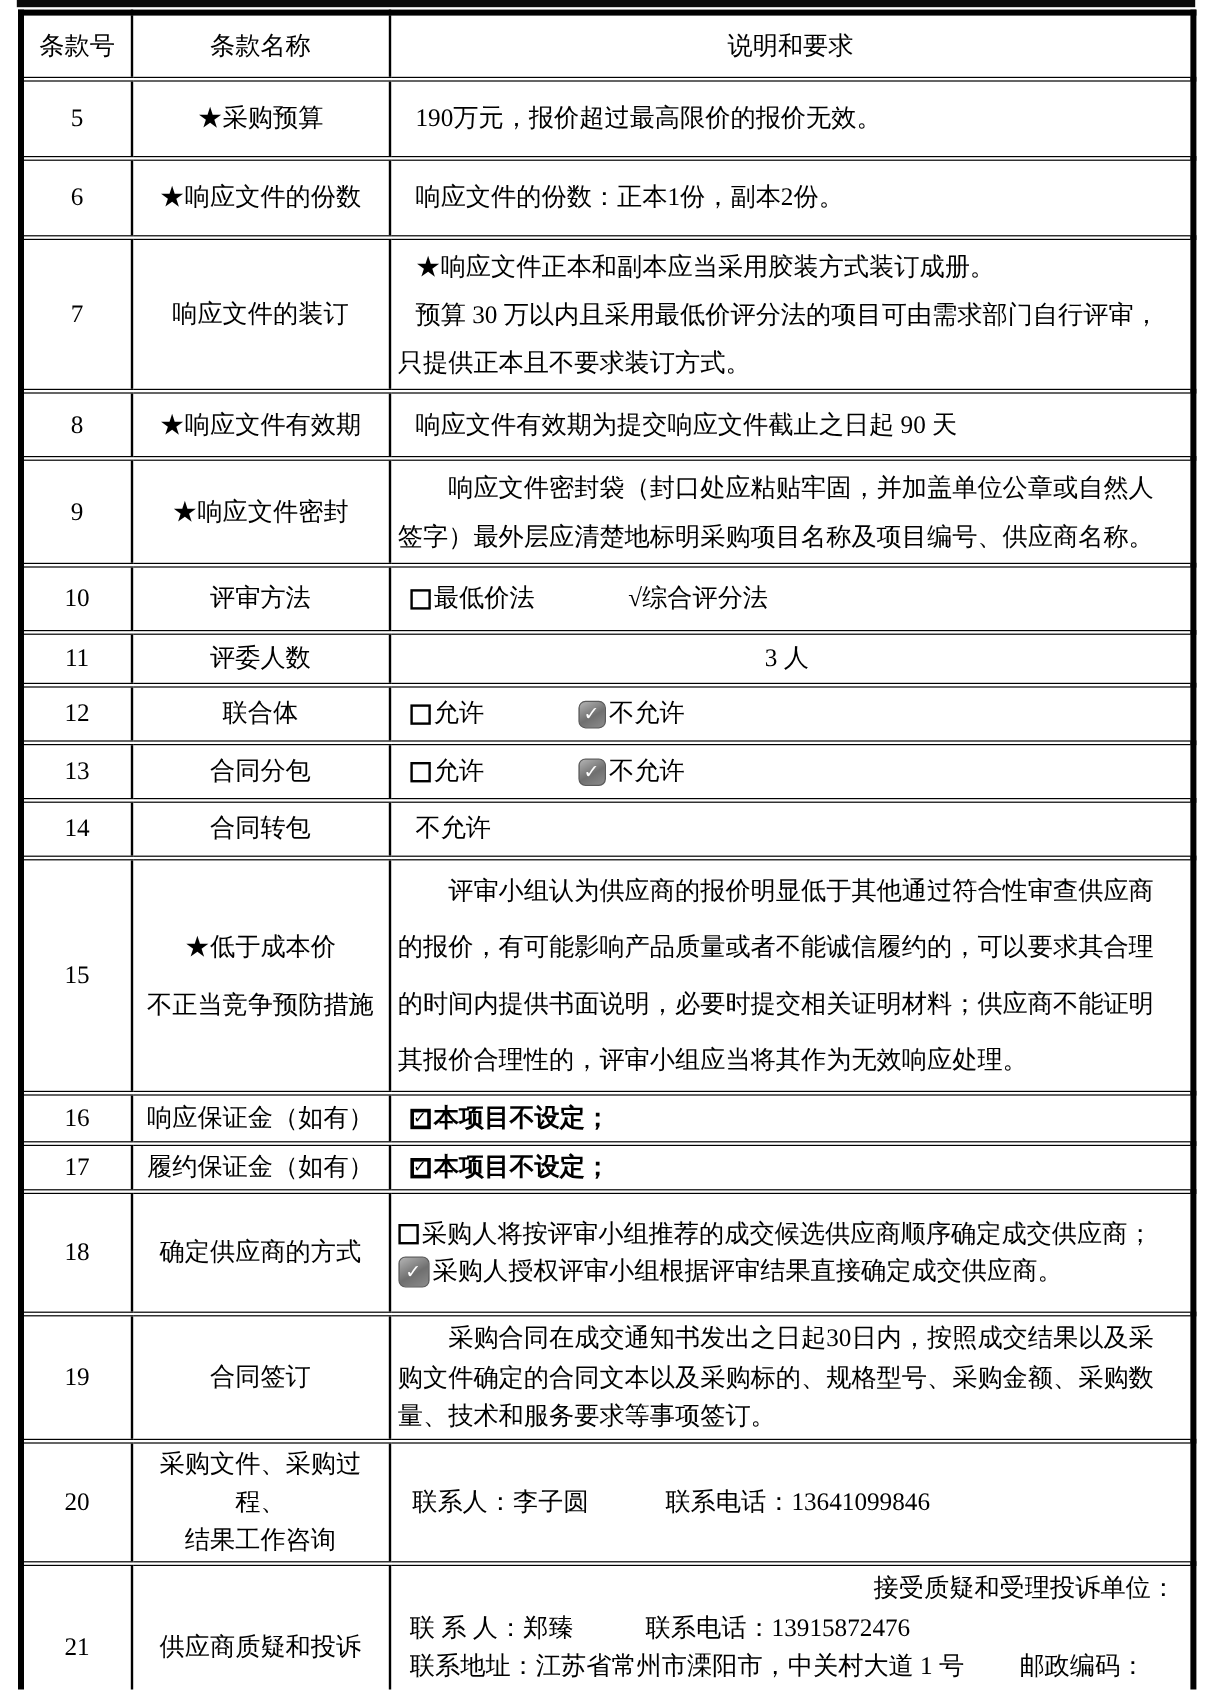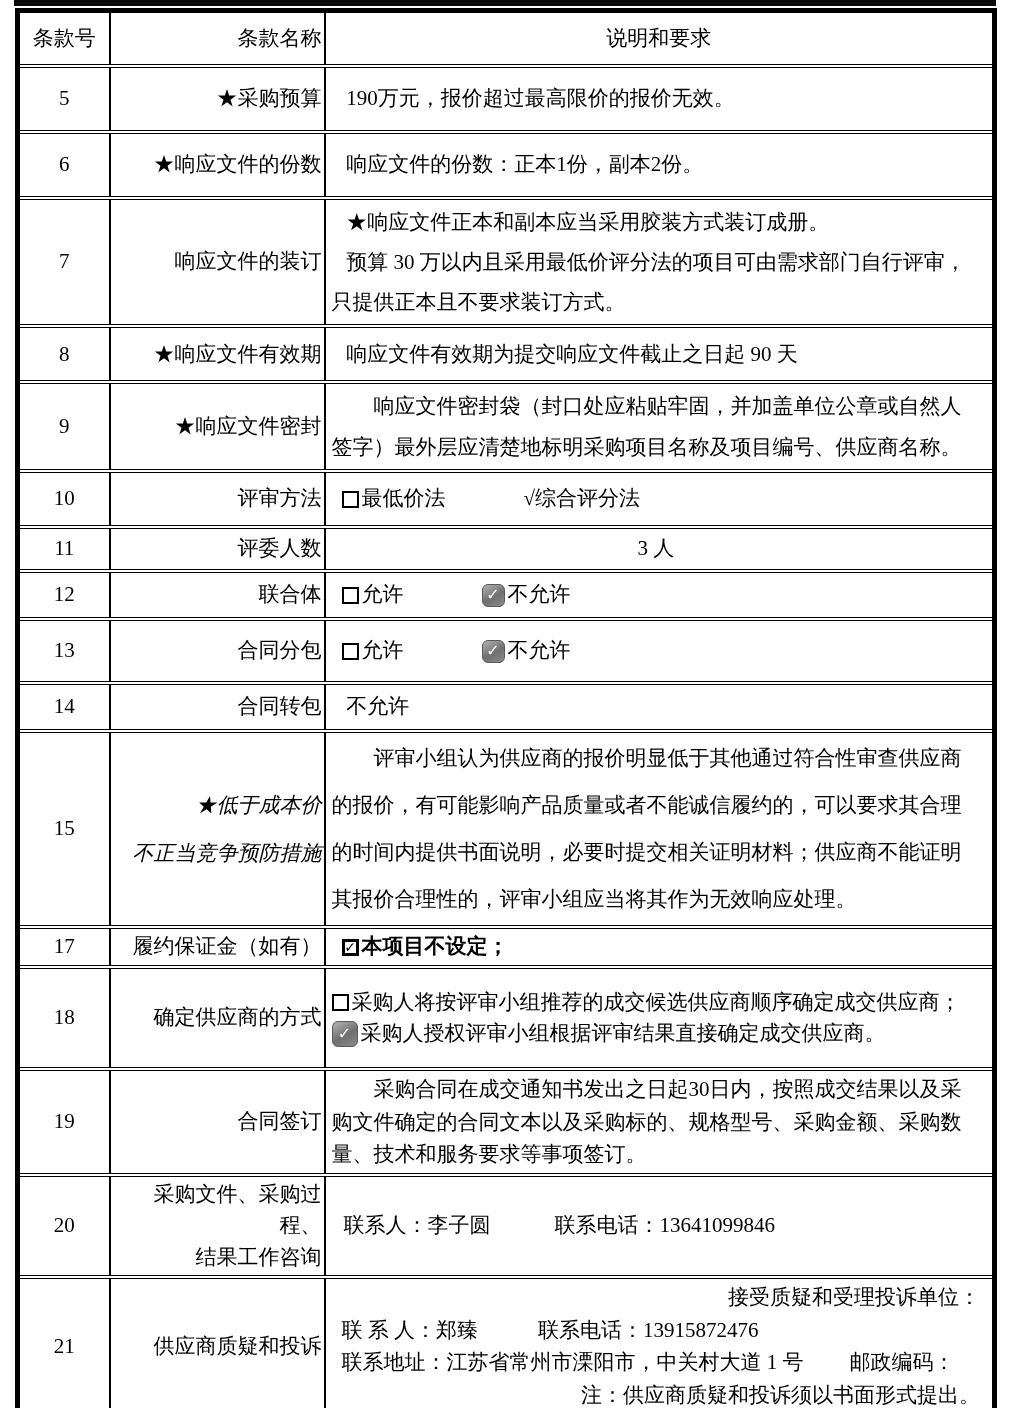--- a/index.html
+++ b/index.html
@@ -31,21 +31,21 @@
     border-left: 2px solid #000;
     border-right: 2px solid #000;
     border-top: 4px double #000;
     border-bottom: 4px double #000;
     vertical-align: middle;
     padding: 2px 4px;
     font-weight: normal;
     overflow: hidden;
   }
   .c1 { text-align: center; }
-  .c2 { text-align: right; padding: 2px 2px; }
+  .c2 { text-align: center; padding: 2px 2px; }
   .c3 { text-align: left; padding: 2px 12px 2px 6px; }
   .center { text-align: center; }
 
   .ind1 { text-indent: 0.7em; }
   .ind2 { text-indent: 2em; }
   .lh-19 { line-height: 1.92; }
   .lh-22 { line-height: 2.24; }
   .lh-15 { line-height: 1.55; }
 
   .bold { font-weight: 700; }
@@ -79,21 +79,21 @@
     align-items: center; justify-content: center;
     vertical-align: -3px; margin-right: 3px; flex: 0 0 auto;
     font-family: "DejaVu Sans", sans-serif;
   }
 
   .vstack { display: flex; flex-direction: column; justify-content: space-between; height: 100%; }
   .optline { display: flex; align-items: center; }
   .pairline { display: flex; align-items: baseline; }
   .pairline .sp-60 { width: 60px; }
   .pairline .sp-40 { width: 46px; }
-  .name-lines div { line-height: 2.3; font-style: italic; }
+  .name-lines div { line-height: 2.3; }
   .r20pair { display: flex; align-items: baseline; padding-left: 12px; }
   .r20pair .sp { width: 64px; }
   .r21 .line { line-height: 1.55; padding-left: 10px; text-align: right; }
 </style>
 </head>
 <body>
 
 <div class="page">
   <div class="top-crop-line"></div>
 
@@ -172,21 +172,21 @@
         <div class="optrow">
           <span class="cb-empty"></span>
           <span>允许</span>
           <span class="gap"></span>
           <span class="cb-gray">✓</span>
           <span>不允许</span>
         </div>
       </td>
     </tr>
 
-    <tr style="height:64px">
+    <tr style="height:48px">
       <td class="c1">13</td>
       <td class="c2">合同分包</td>
       <td class="c3">
         <div class="optrow">
           <span class="cb-empty"></span>
           <span>允许</span>
           <span class="gap"></span>
           <span class="cb-gray">✓</span>
           <span>不允许</span>
         </div>
@@ -205,20 +205,30 @@
         <div class="name-lines">
           <div>★低于成本价</div>
           <div>不正当竞争预防措施</div>
         </div>
       </td>
       <td class="c3 lh-22">
             <div class="ind2">评审小组认为供应商的报价明显低于其他通过符合性审查供应商的报价，有可能影响产品质量或者不能诚信履约的，可以要求其合理的时间内提供书面说明，必要时提交相关证明材料；供应商不能证明其报价合理性的，评审小组应当将其作为无效响应处理。</div>
           </td>
     </tr>
 
+    <tr style="height:42px">
+      <td class="c1">16</td>
+      <td class="c2">响应保证金（如有）</td>
+      <td class="c3">
+        <div class="optline" style="padding-left:10px">
+          <span class="cb-black">✓</span>
+          <span class="bold">本项目不设定；</span>
+        </div>
+      </td>
+    </tr>
 
     <tr style="height:40px">
       <td class="c1">17</td>
       <td class="c2">履约保证金（如有）</td>
       <td class="c3">
         <div class="optline" style="padding-left:10px">
           <span class="cb-black">✓</span>
           <span class="bold">本项目不设定；</span>
         </div>
       </td>

